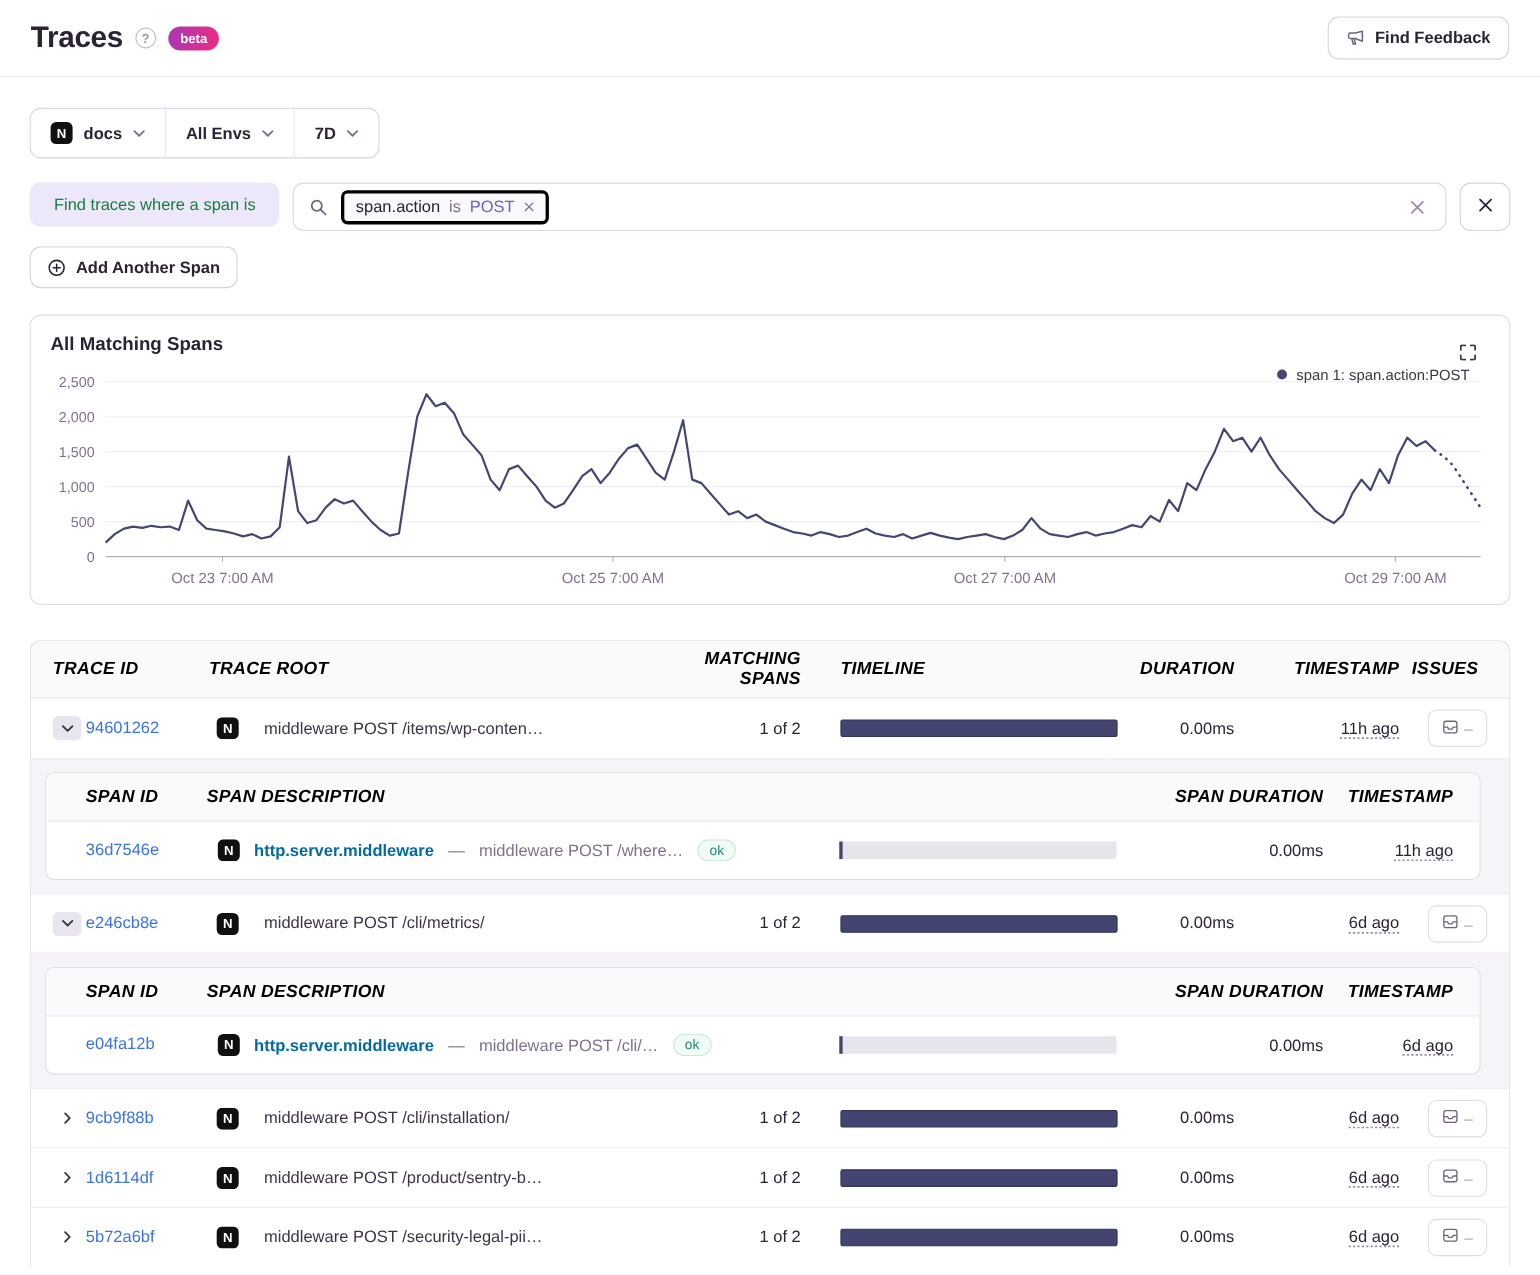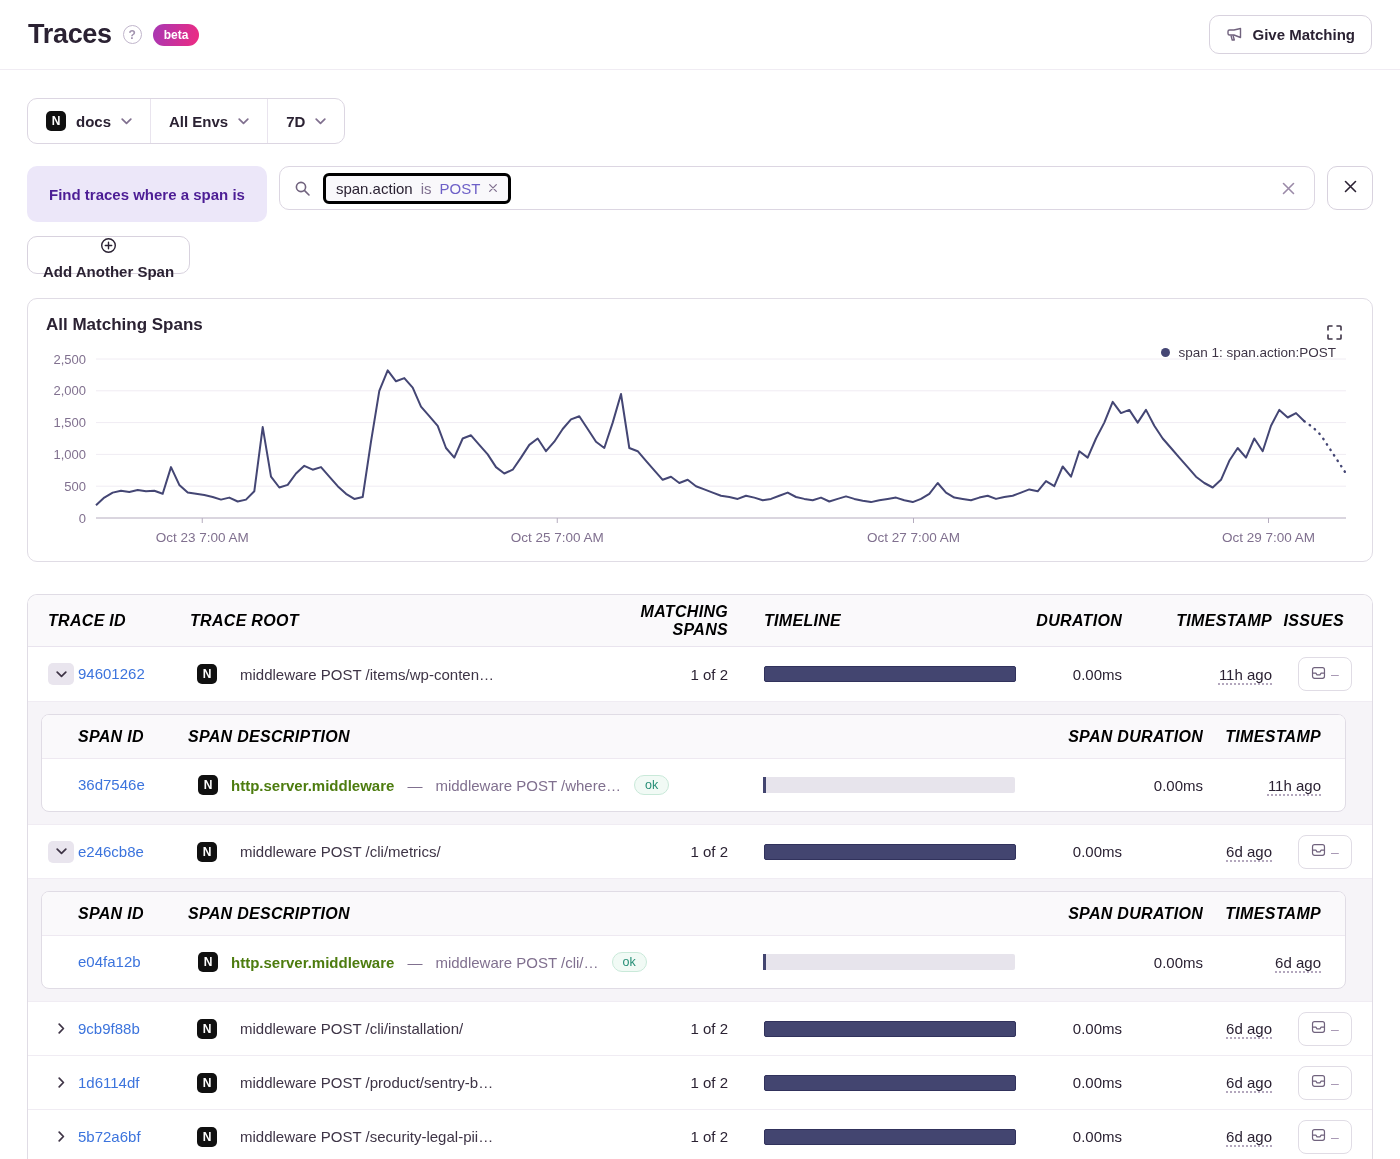--- a/index.html
+++ b/index.html
@@ -25,34 +25,34 @@
   .content { padding:28px 27px 0; }
   .filter-bar { display:inline-flex; border:1px solid #dcd6e2; border-radius:10px;
     height:46px; align-items:stretch; margin-bottom:22px; background:#fff; }
   .seg { display:flex; align-items:center; gap:10px; padding:0 18px; font-size:15px;
     font-weight:600; color:#2b2233; border-right:1px solid #e9e4ee; cursor:pointer; }
   .seg:last-child { border-right:none; }
   .seg .chev { color:#80708f; display:flex; }
   .nlogo { width:20px; height:20px; background:#101010; color:#fff; border-radius:5px;
     font-size:12px; font-weight:700; display:flex; align-items:center; justify-content:center; flex:none; }
   .search-row { display:flex; gap:12px; margin-bottom:14px; }
-  .span-label { background:#ece7f9; color:#4c1d95; font-weight:700; font-size:15px;
-    border-radius:10px; display:flex; align-items:center; padding:0 22px; height:56px; }
+  .span-label { background:#ece7f9; color:#15803d; font-weight:400; font-size:15px;
+    border-radius:10px; display:flex; align-items:center; padding:0 22px; height:40px; }
   .searchbar { flex:1; border:1px solid #dcd6e2; border-radius:10px; height:44px;
     display:flex; align-items:center; padding:0 14px; gap:12px; background:#fff; }
   .sicon { color:#71637e; display:flex; }
   .token { display:inline-flex; align-items:center; gap:8px; background:#f9f8fb;
     border:3px solid #000000; border-radius:6px; padding:4px 10px; font-size:15px; cursor:pointer; }
   .tk { color:#2b2233; font-weight:500; }
   .top { color:#80708f; }
   .tv { color:#6d5fc7; font-weight:500; }
   .token .xs { color:#80708f; display:flex; }
   .clear { margin-left:auto; background:none; border:none; color:#9b8aa8; cursor:pointer; display:flex; padding:4px; }
   .btn.square { width:46px; height:44px; justify-content:center; padding:0; }
-  .addspan { height:38px; padding:0 15px; margin-bottom:24px;flex-direction:column; }
+  .addspan { height:38px; padding:0 15px; margin-bottom:24px; }
   
   .chart-panel { position:relative; border:1px solid #e0dce5; border-radius:10px;
     height:264px; margin-bottom:32px; background:#fff; }
   .chart-panel h2 { position:absolute; left:18px; top:16px; margin:0; font-size:17px;
     font-weight:700; color:#2b2233; }
   .fullscreen { position:absolute; right:28px; top:24px; background:none; border:none;
     color:#3e3446; cursor:pointer; padding:2px; display:flex; }
   .legend { position:absolute; right:36px; top:46px; display:flex; align-items:center;
     gap:8px; font-size:13.5px; color:#3e3446; }
   .legend .dot { width:9px; height:9px; border-radius:50%; background:#444674; }
@@ -88,21 +88,21 @@
   .issues-btn { width:54px; height:34px; border:1px solid #e0dce5; border-radius:8px; background:#fff;
     display:flex; align-items:center; justify-content:center; gap:5px; color:#71637e; cursor:pointer; }
   .issues-btn .dash { color:#a99ab5; font-size:14px; line-height:1; }
   .subwrap { background:#f6f4f8; padding:12px 26px 12px 13px; border-top:1px solid #f0ecf3; }
   .subpanel { background:#fff; border:1px solid #e0dce5; border-radius:8px; overflow:hidden; }
   .sub-grid { display:grid; grid-template-columns:110px 1fr 270px 170px 118px;
     align-items:center; padding:0 24px 0 36px; }
   .sub-head { height:44px; background:#faf9fb; border-bottom:1px solid #eee9f1; }
   .sub-row { height:52px; }
   .desc-cell { display:flex; align-items:center; gap:13px; padding-left:10px; overflow:hidden; font-size:15px; }
-  .op { font-weight:700; color:#4d7c0f; white-space:nowrap; }
+  .op { font-weight:700; color:#0369a1; white-space:nowrap; }
   .dash-sep { color:#80708f; }
   .desc { color:#80708f; white-space:nowrap; overflow:hidden; text-overflow:ellipsis; }
   .ok-pill { font-size:12.5px; color:#268e76; background:#f1faf5; border:1px solid #c9e9d9;
     border-radius:20px; padding:2px 10px; flex:none; }
 </style>
 </head>
 <body>
 
 <div class="topbar">
   <div class="title-group">
@@ -110,21 +110,21 @@
     <span class="help">?</span>
     <span class="beta">beta</span>
   </div>
   <button class="btn">
     <span class="sicon">
       <svg width="17" height="16" viewBox="0 0 17 16" fill="none" stroke="currentColor" stroke-width="1.4" stroke-linejoin="round">
           <path d="M14.5 1.5v9L8 8H3.5A1.5 1.5 0 012 6.5v-2A1.5 1.5 0 013.5 3H8l6.5-1.5z"></path>
           <path d="M5 8.5L6.2 13h2.1L7 8.2"></path>
         </svg>
     </span>
-    <span>Give Matching</span>
+    <span>Find Feedback</span>
   </button>
 </div>
 
 <div class="content">
 
   <div class="filter-bar">
     <div class="seg">
       <span class="nlogo">N</span>
       <span>docs</span>
       <span class="chev">

